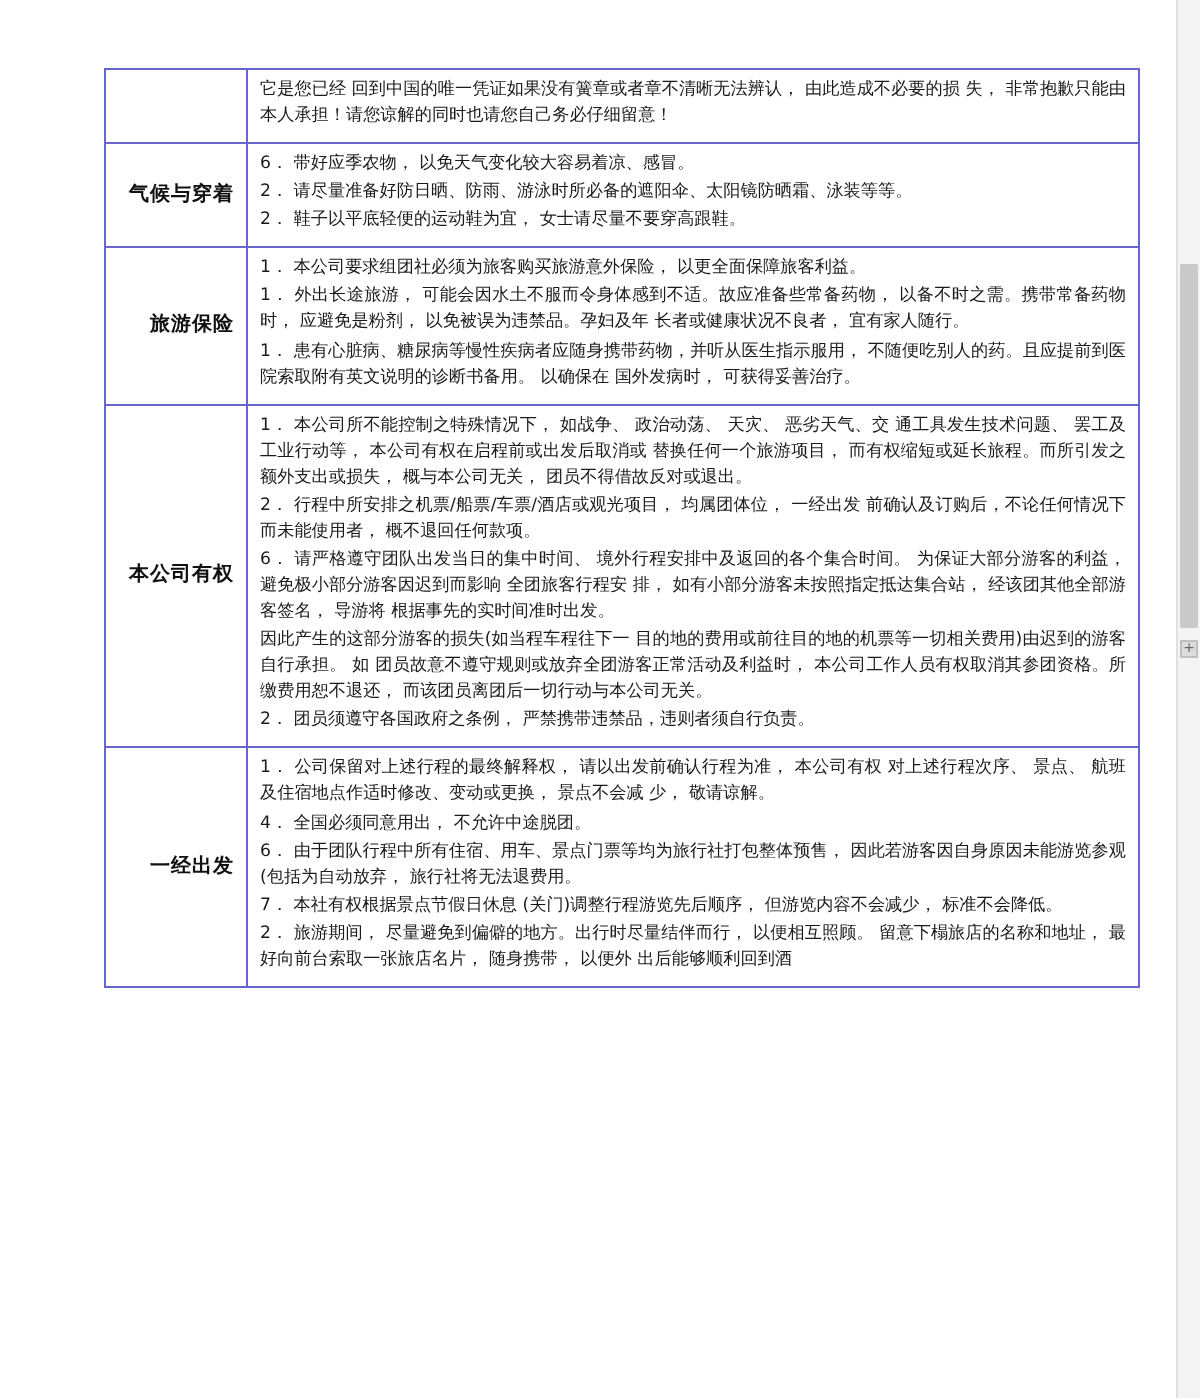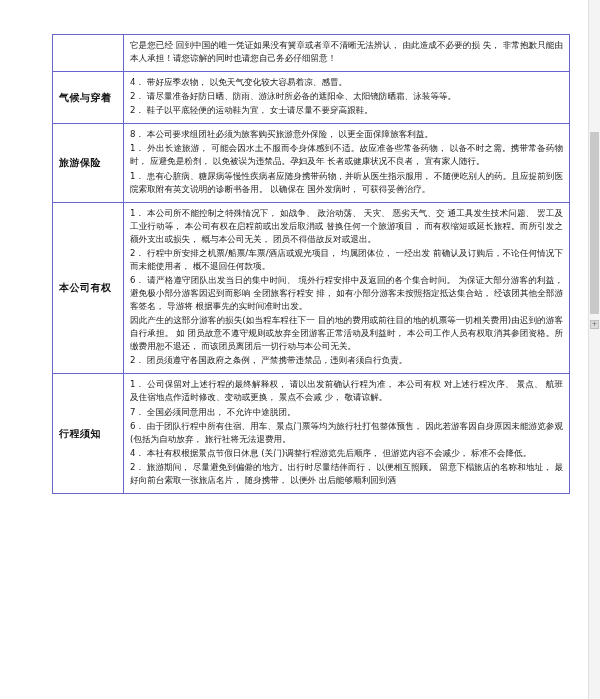--- a/index.html
+++ b/index.html
@@ -30,21 +30,21 @@
     width: 518px;
     table-layout: fixed;
   }
   table.doc td {
     border: 1px solid #6666cc;
     vertical-align: middle;
     padding: 4px 6px 5px 6px;
   }
   td.label {
     width: 58px;
-    text-align: left;
+    text-align: right;
     font-weight: bold;
     font-size: 10px;
     letter-spacing: 0.5px;
     line-height: 1.5;
     color: #111;
   }
   td.body {
     text-align: justify;
     line-height: 1.52;
     font-size: 8.6px;
@@ -95,50 +95,50 @@
     <tbody>
       <tr>
         <td class="label"></td>
         <td class="body">
           <p>它是您已经 回到中国的唯一凭证如果没有簧章或者章不清晰无法辨认， 由此造成不必要的损 失， 非常抱歉只能由本人承担！请您谅解的同时也请您自己务必仔细留意！</p>
         </td>
       </tr>
       <tr>
         <td class="label">气候与穿着</td>
         <td class="body">
-          <p>4． 带好应季农物， 以免天气变化较大容易着凉、感冒。</p>
+          <p>6． 带好应季农物， 以免天气变化较大容易着凉、感冒。</p>
           <p>2． 请尽量准备好防日晒、防雨、游泳时所必备的遮阳伞、太阳镜防晒霜、泳装等等。</p>
           <p>2． 鞋子以平底轻便的运动鞋为宜， 女士请尽量不要穿高跟鞋。</p>
         </td>
       </tr>
       <tr>
         <td class="label">旅游保险</td>
         <td class="body">
-          <p>8． 本公司要求组团社必须为旅客购买旅游意外保险， 以更全面保障旅客利益。</p>
+          <p>1． 本公司要求组团社必须为旅客购买旅游意外保险， 以更全面保障旅客利益。</p>
           <p>1． 外出长途旅游， 可能会因水土不服而令身体感到不适。故应准备些常备药物， 以备不时之需。携带常备药物时， 应避免是粉剂， 以免被误为违禁品。孕妇及年 长者或健康状况不良者， 宜有家人随行。</p>
           <p>1． 患有心脏病、糖尿病等慢性疾病者应随身携带药物，并听从医生指示服用， 不随便吃别人的药。且应提前到医院索取附有英文说明的诊断书备用。 以确保在 国外发病时， 可获得妥善治疗。</p>
         </td>
       </tr>
       <tr>
         <td class="label">本公司有权</td>
         <td class="body">
           <p>1． 本公司所不能控制之特殊情况下， 如战争、 政治动荡、 天灾、 恶劣天气、交 通工具发生技术问题、 罢工及工业行动等， 本公司有权在启程前或出发后取消或 替换任何一个旅游项目， 而有权缩短或延长旅程。而所引发之额外支出或损失， 概与本公司无关， 团员不得借故反对或退出。</p>
           <p>2． 行程中所安排之机票/船票/车票/酒店或观光项目， 均属团体位， 一经出发 前确认及订购后，不论任何情况下而未能使用者， 概不退回任何款项。</p>
           <p>6． 请严格遵守团队出发当日的集中时间、 境外行程安排中及返回的各个集合时间。 为保证大部分游客的利益， 避免极小部分游客因迟到而影响 全团旅客行程安 排， 如有小部分游客未按照指定抵达集合站， 经该团其他全部游客签名， 导游将 根据事先的实时间准时出发。</p>
           <p>因此产生的这部分游客的损失(如当程车程往下一 目的地的费用或前往目的地的机票等一切相关费用)由迟到的游客自行承担。 如 团员故意不遵守规则或放弃全团游客正常活动及利益时， 本公司工作人员有权取消其参团资格。所缴费用恕不退还， 而该团员离团后一切行动与本公司无关。</p>
           <p>2． 团员须遵守各国政府之条例， 严禁携带违禁品，违则者须自行负责。</p>
         </td>
       </tr>
       <tr>
-        <td class="label">行程须知</td>
+        <td class="label">一经出发</td>
         <td class="body">
           <p>1． 公司保留对上述行程的最终解释权， 请以出发前确认行程为准， 本公司有权 对上述行程次序、 景点、 航班及住宿地点作适时修改、变动或更换， 景点不会减 少， 敬请谅解。</p>
-          <p>7． 全国必须同意用出， 不允许中途脱团。</p>
+          <p>4． 全国必须同意用出， 不允许中途脱团。</p>
           <p>6． 由于团队行程中所有住宿、用车、景点门票等均为旅行社打包整体预售， 因此若游客因自身原因未能游览参观(包括为自动放弃， 旅行社将无法退费用。</p>
-          <p>4． 本社有权根据景点节假日休息 (关门)调整行程游览先后顺序， 但游览内容不会减少， 标准不会降低。</p>
+          <p>7． 本社有权根据景点节假日休息 (关门)调整行程游览先后顺序， 但游览内容不会减少， 标准不会降低。</p>
           <p>2． 旅游期间， 尽量避免到偏僻的地方。出行时尽量结伴而行， 以便相互照顾。 留意下榻旅店的名称和地址， 最好向前台索取一张旅店名片， 随身携带， 以便外 出后能够顺利回到酒</p>
         </td>
       </tr>
     </tbody>
   </table>
 </div>
 
 <div class="scrollbar">
   <div class="scroll-thumb"></div>
   <div class="scroll-mark">+</div>

